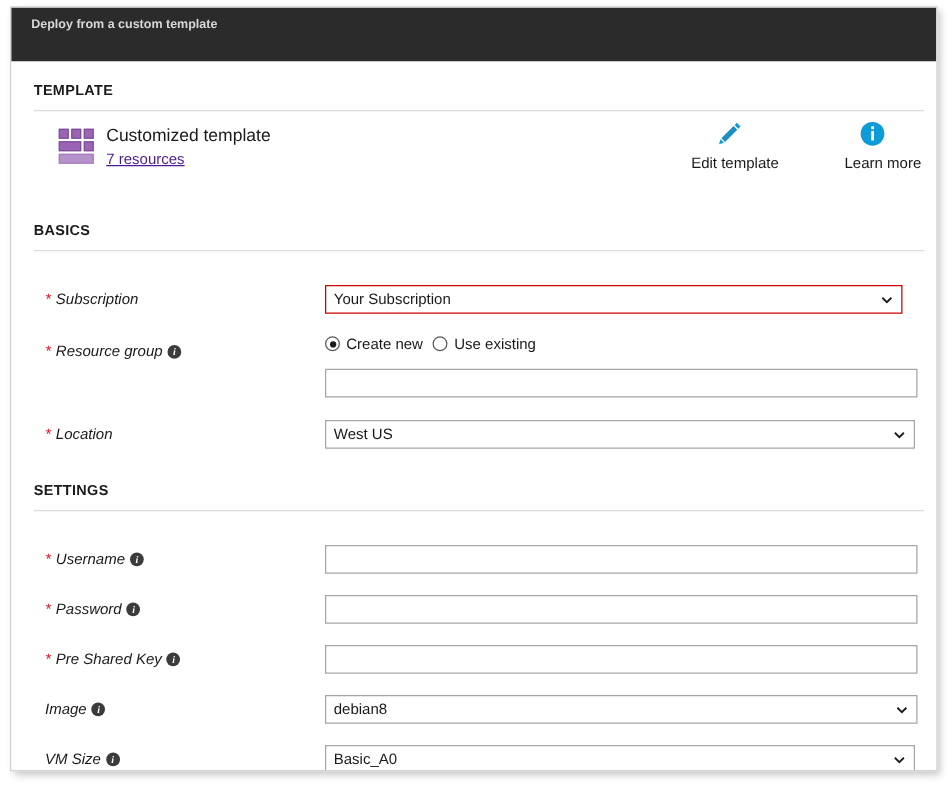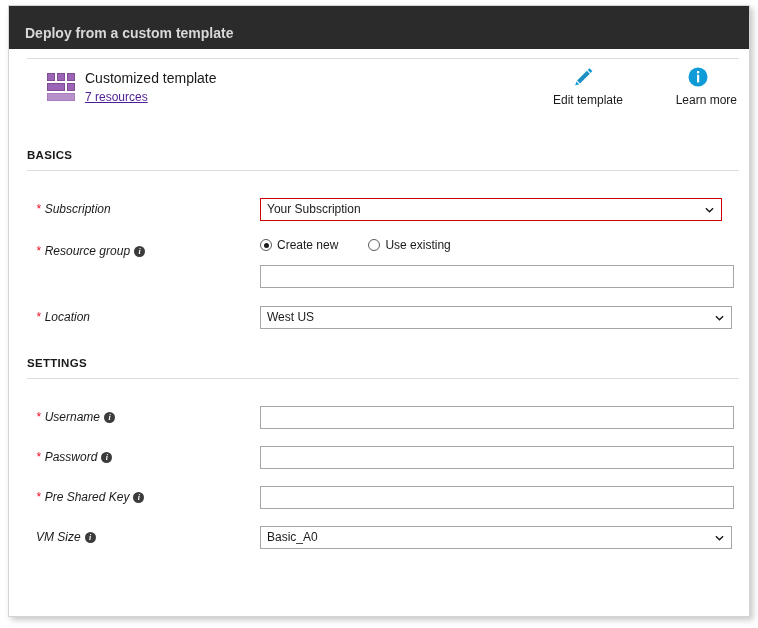--- a/index.html
+++ b/index.html
@@ -39,24 +39,24 @@
   }
   .titlebar .title {
     color: #f2f2f2;
     font-size: 17px;
     font-weight: 300;
     line-height: 20px;
     letter-spacing: .1px;
   }
   .titlebar .subtitle {
     color: #d8d8d8;
-    font-size: 14px;
+    font-size: 10px;
     font-weight: bold;
     line-height: 14px;
-    margin-top: 14px;
+    margin-top: 1px;
   }
 
   
   .content {
     padding: 0 0 0 0;
     position: relative;
   }
 
   .section-head {
     font-size: 11.5px;
@@ -203,21 +203,21 @@
     height: 9px;
     pointer-events: none;
   }
 
   .radio-row {
     position: absolute;
     left: 233px;
     top: 3px;
     display: flex;
     align-items: flex-start;
-    gap: 30px;
+    gap: 8px;
   }
   .radio-opt {
     display: flex;
     align-items: center;
     gap: 5px;
     cursor: pointer;
   }
   .radio-dot {
     width: 12px;
     height: 12px;
@@ -244,20 +244,21 @@
 
 <div id="screen">
   <div id="blade">
 
     <div class="titlebar">
       <div class="subtitle">Deploy from a custom template</div>
     </div>
 
     <div class="content">
 
+      <div class="section-head">TEMPLATE</div>
       <div class="divider"></div>
 
       <div class="template-row">
         <div class="tmpl-icon">
           <i class="b1"></i>
             <i class="b2"></i>
             <i class="b3"></i>
           <i class="b4"></i>
             <i class="b5"></i>
             <i class="b6"></i>
@@ -350,20 +351,31 @@
         <input class="ctrl w-std" type="password" placeholder="" style="">
       </div>
 
       <div class="frow" style="margin-top:4px;">
         <div class="flabel">
           <span class="req">*</span><span>Pre Shared Key</span><span class="info">i</span>
         </div>
         <input class="ctrl w-std" type="text" placeholder="" style="">
       </div>
 
+      <div class="frow" style="margin-top:4px;">
+        <div class="flabel">
+          <span>Image</span><span class="info">i</span>
+        </div>
+        <div class="ctrl w-std">
+          <span>debian8</span>
+          <svg class="chev" viewBox="0 0 10 10">
+            <path d="M1 3 L5 7 L9 3" stroke="#1a1a1a" stroke-width="1.6" fill="none"></path>
+          </svg>
+        </div>
+      </div>
 
       <div class="frow" style="margin-top:4px;">
         <div class="flabel">
           <span>VM Size</span><span class="info">i</span>
         </div>
         <div class="ctrl w-loc">
           <span>Basic_A0</span>
           <svg class="chev" viewBox="0 0 10 10">
             <path d="M1 3 L5 7 L9 3" stroke="#1a1a1a" stroke-width="1.6" fill="none"></path>
           </svg>

